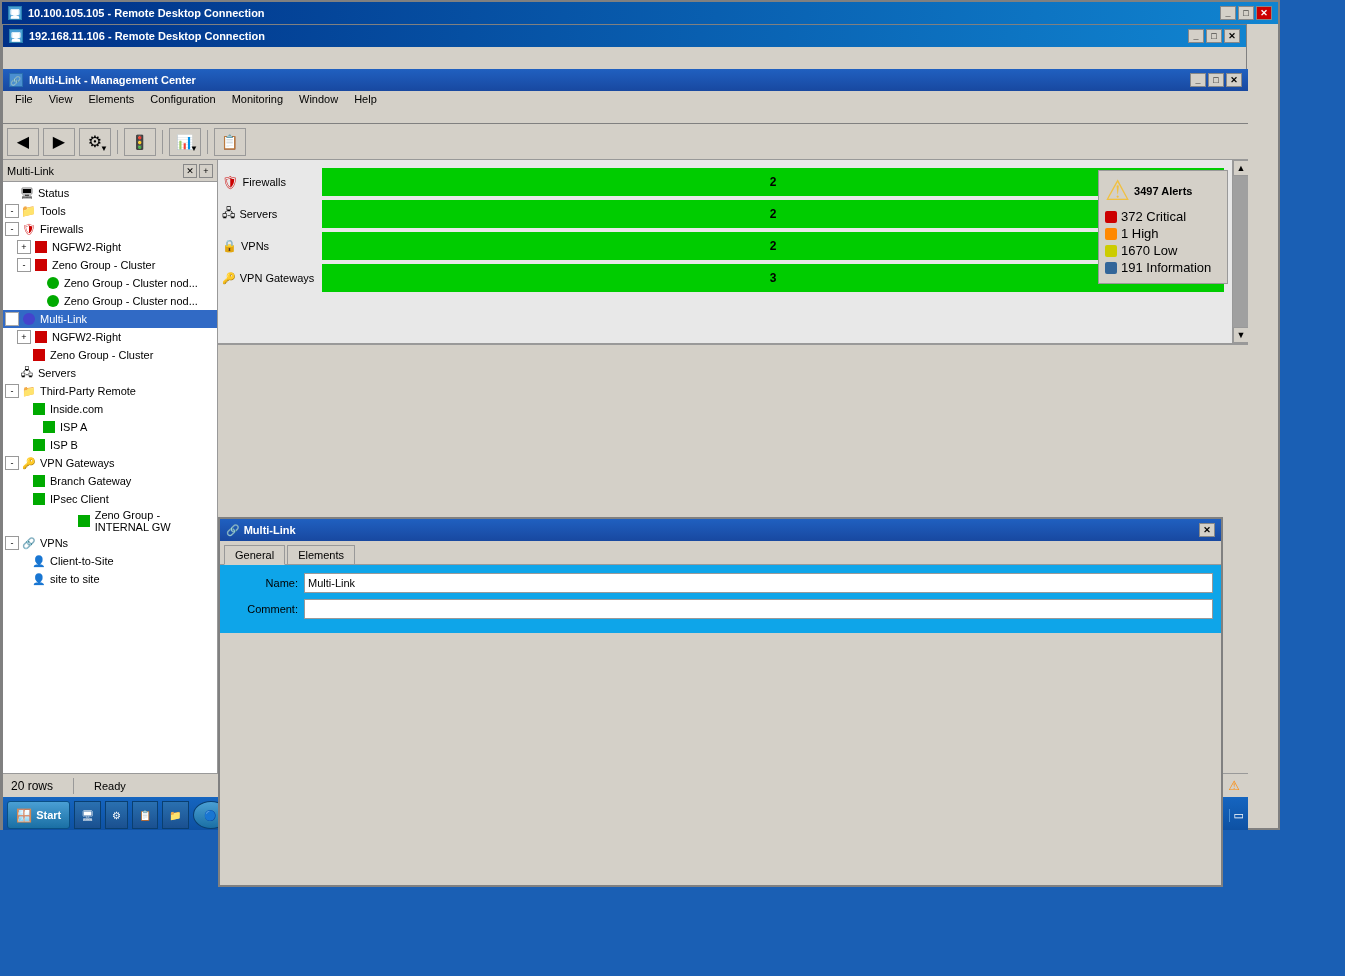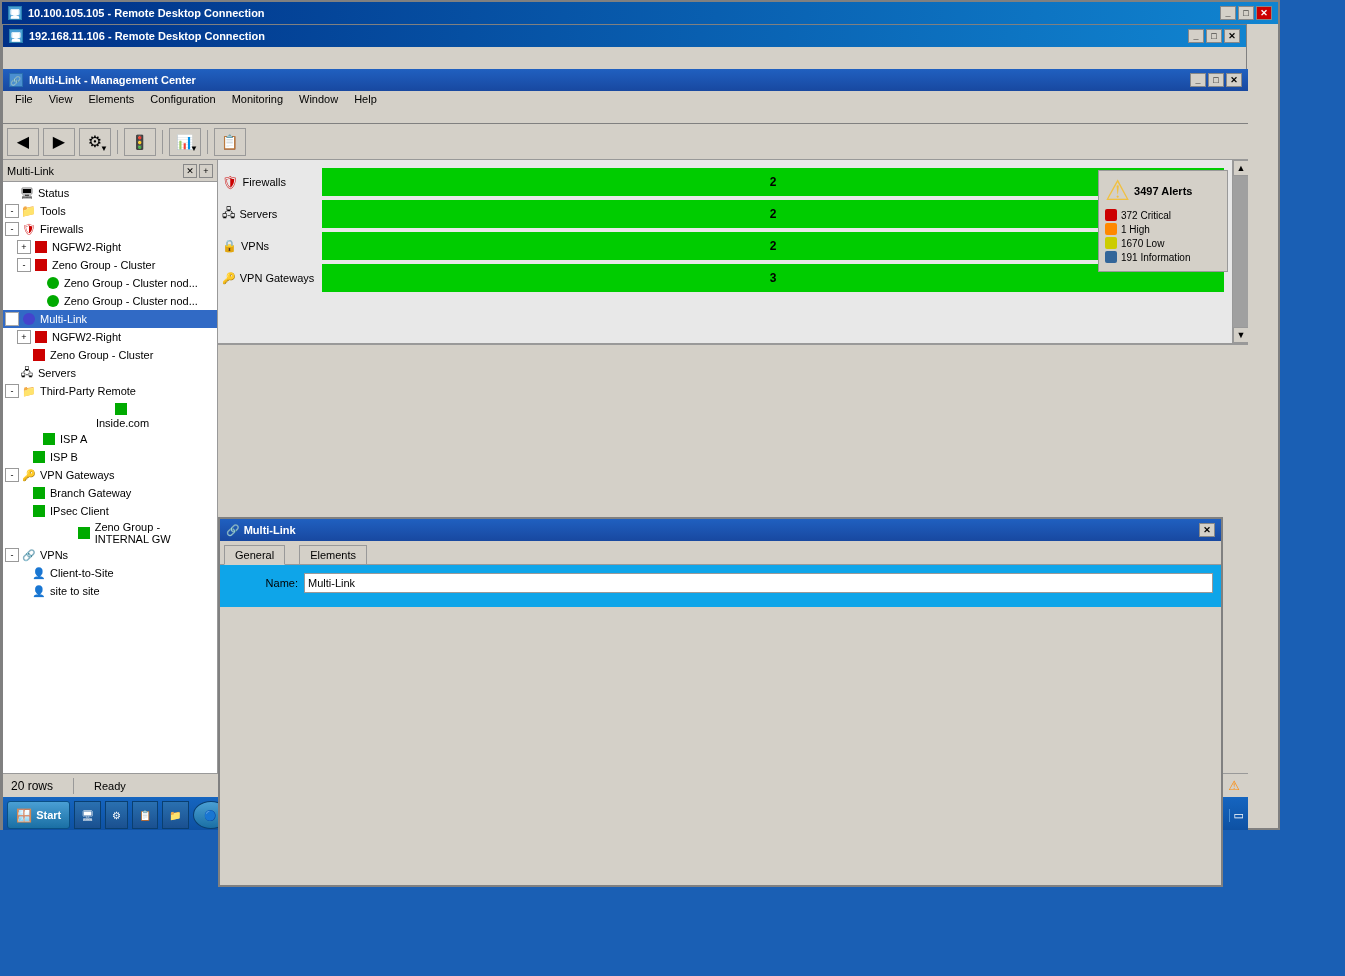--- a/index.html
+++ b/index.html
@@ -317,21 +317,21 @@
       background: #d4d0c8;
       border: 1px solid #999;
       padding: 6px;
     }
     .alert-warning-triangle {
       font-size: 28px;
       color: #f0c040;
       line-height: 1;
     }
     .alert-count { font-weight: bold; font-size: 11px; margin-left: 4px; }
-    .alert-item { display: flex; align-items: center; gap: 4px; font-size: 10px; margin: 2px 0; }
+    .alert-item { display: flex; align-items: center; gap: 4px; font-size: 13px; margin: 2px 0; }
     .alert-dot { width: 12px; height: 12px; border-radius: 2px; flex-shrink: 0; }
     .dialog-titlebar {
       background: linear-gradient(to bottom, #2060c0, #1848a0);
       color: white;
       height: 22px;
       display: flex;
       align-items: center;
       padding: 0 6px;
       font-size: 11px;
       font-weight: bold;
@@ -342,21 +342,21 @@
       background: #d4d0c8;
       border: 1px solid #888;
       font-size: 9px;
       text-align: center;
       line-height: 12px;
       cursor: pointer;
       color: #000;
     }
     .dialog-tabs {
       display: flex;
-      gap: 14px;
+      gap: 2px;
       padding: 4px 4px 0;
       background: #d4d0c8;
       border-bottom: 1px solid #999;
     }
     .dialog-tab {
       padding: 3px 10px;
       border: 1px solid #999;
       border-bottom: none;
       background: #d4d0c8;
       cursor: pointer;
@@ -637,21 +637,21 @@
             </div>
 
             <div class="tree-item">
               <span class="tree-expand">-</span>
               <span class="tree-icon">
                   <span style="font-size:11px;color:#336699;">📁</span>
                 </span>
               <span>Third-Party Remote</span>
             </div>
 
-            <div class="tree-item" style="padding-left:27px;flex-direction:column;">
+            <div class="tree-item" style="padding-left:14px;">
               <span class="expand-none"></span>
               <span class="tree-icon">
                   <span style="display:inline-block;width:12px;height:12px;background:#00aa00;"></span>
                 </span>
               <span>Inside.com</span>
             </div>
 
             <div class="tree-item" style="padding-left:24px;">
               <span class="expand-none"></span>
               <span class="tree-icon">
@@ -816,20 +816,26 @@
             </div>
             <div class="dialog-tabs">
               <div class="dialog-tab active">General</div>
               <div class="dialog-tab">Elements</div>
             </div>
             <div class="dialog-content">
               <div class="dialog-field">
                 <span class="dialog-field-label">Name:</span>
                 <div class="dialog-field-value">
                   <span>Multi-Link</span>
+                </div>
+              </div>
+              <div class="dialog-field">
+                <span class="dialog-field-label">Comment:</span>
+                <div class="dialog-field-value editable" style="border:1px solid #999; cursor:text;">
+                  <span></span>
                 </div>
               </div>
             </div>
           </div>
         </div>
       </div>
 
       <div class="status-bar-bottom" style="position:absolute;bottom:36px;left:0;right:0;">
         <span class="rows-text">20 rows</span>
         <div class="status-divider"></div>

